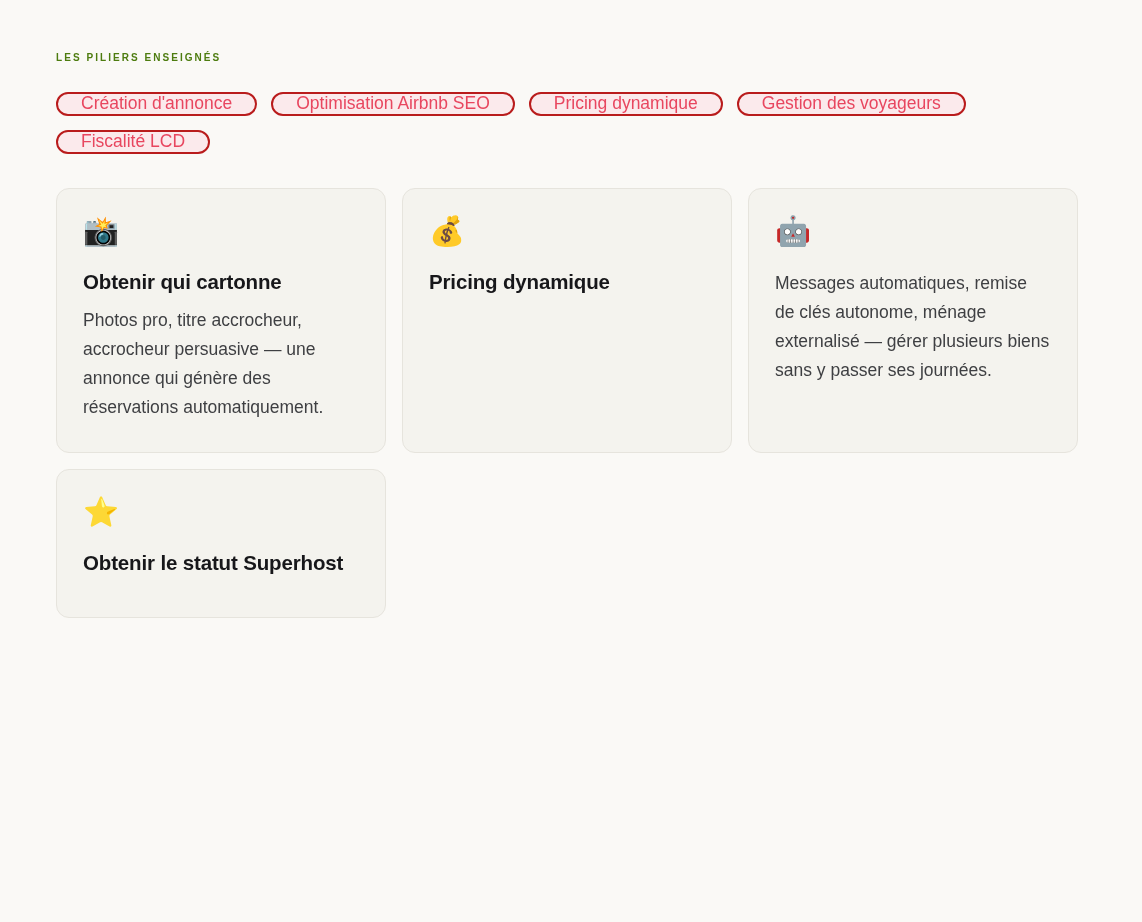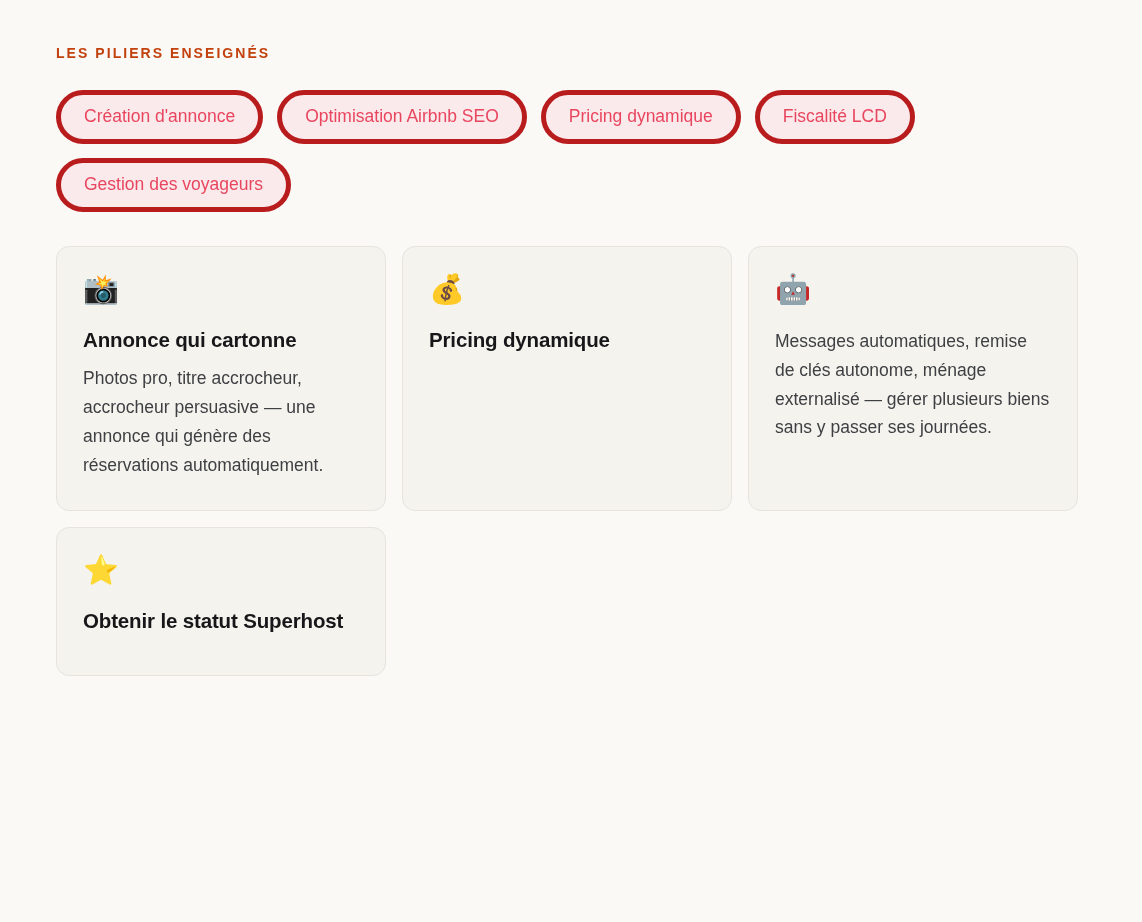--- a/index.html
+++ b/index.html
@@ -15,46 +15,46 @@
     font-family: "Liberation Sans", "DejaVu Sans", sans-serif;
     -webkit-font-smoothing: antialiased;
     overflow: hidden;
   }
   .page {
     padding: 44px 56px 0 56px;
   }
 
   
   .section-heading {
-    font-size: 14px;
+    font-size: 10px;
     font-weight: 700;
     letter-spacing: 2.05px;
-    color: #c2410c;
+    color: #4d7c0f;
     text-transform: uppercase;
-    margin: 1px 0 28px 0;
+    margin: 8px 0 28px 0;
     line-height: 1.2;
   }
 
   
   .pill-row {
     display: flex;
     flex-wrap: wrap;
     gap: 14px;
     margin-bottom: 34px;
     max-width: 1000px;
   }
   .pill {
     display: inline-flex;
     align-items: center;
     justify-content: center;
-    height: 54px;
+    height: 24px;
     padding: 0 23px;
     border-radius: 999px;
     background: #fbeaec;
-    border: 5px solid #b91c1c;
+    border: 2px solid #b91c1c;
     color: #e8465f;
     font-size: 17.5px;
     font-weight: 500;
     line-height: 1;
     white-space: nowrap;
     cursor: pointer;
   }
 
   
   .card-grid {
@@ -98,29 +98,29 @@
 <body>
 
 <div class="page">
 
   <h2 class="section-heading">LES PILIERS ENSEIGNÉS</h2>
 
   <div class="pill-row">
     <span class="pill">Création d'annonce</span>
     <span class="pill">Optimisation Airbnb SEO</span>
     <span class="pill">Pricing dynamique</span>
+    <span class="pill">Gestion des voyageurs</span>
     <span class="pill">Fiscalité LCD</span>
-    <span class="pill">Gestion des voyageurs</span>
   </div>
 
   <div class="card-grid">
 
     <div class="card">
       <span class="card-icon">📸</span>
-      <h3 class="card-title">Annonce qui cartonne</h3>
+      <h3 class="card-title">Obtenir qui cartonne</h3>
       <p class="card-body">Photos pro, titre accrocheur, accrocheur persuasive — une annonce qui génère des réservations automatiquement.</p>
     </div>
 
     <div class="card">
       <span class="card-icon">💰</span>
       <h3 class="card-title">Pricing dynamique</h3>
     </div>
 
     <div class="card">
       <span class="card-icon">🤖</span>

